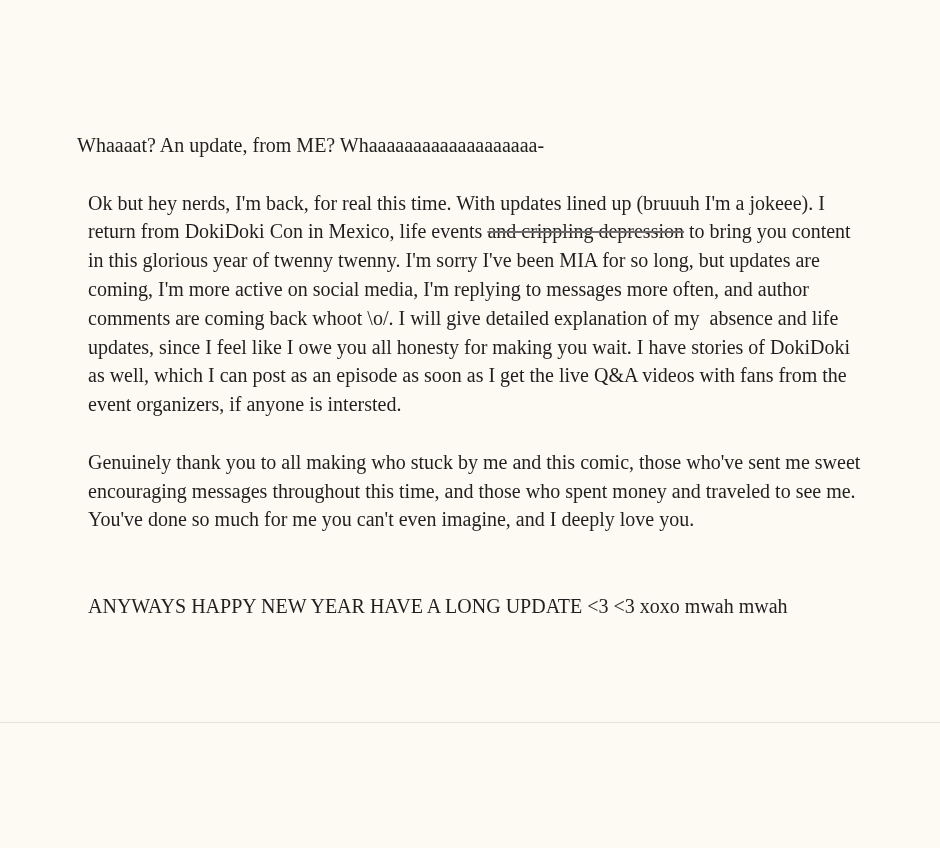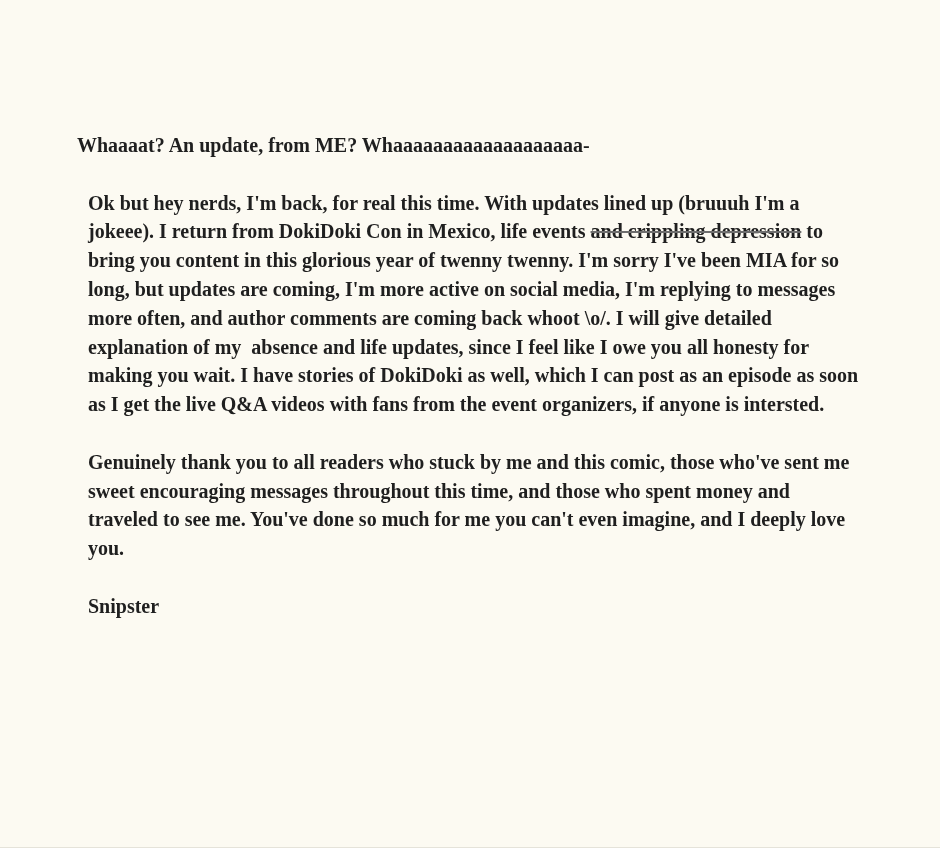--- a/index.html
+++ b/index.html
@@ -8,24 +8,23 @@
   }
   body {
     width: 940px;
     height: 848px;
     overflow: hidden;
     background: #fcfaf2;
   }
   .page {
     box-sizing: border-box;
     width: 940px;
-    height: 848px;
+    height: 723px;
     background: #fcfaf2;
     border-bottom: 1px solid #e5e3da;
-    font-weight: bold;
   }
   .note {
     box-sizing: border-box;
     padding: 131px 76px 0 77px;
     font-family: "Liberation Serif", serif;
     font-size: 20px;
     line-height: 28.8px;
     color: #1f1f1f;
   }
   .note p {
@@ -45,16 +44,16 @@
     text-decoration-thickness: 2px;
   }
 </style>
 </head>
 <body>
 
 <div class="page">
   <div class="note">
     <p>Whaaaat? An update, from ME? Whaaaaaaaaaaaaaaaaaaa-</p>
     <p><span>Ok but hey nerds, I'm back, for real this time. With updates lined up (bruuuh I'm a jokeee). I return from DokiDoki Con in Mexico, life events </span><span class="strike">and crippling depression</span><span> to bring you content in this glorious year of twenny twenny. I'm sorry I've been MIA for so long, but updates are coming, I'm more active on social media, I'm replying to messages more often, and author comments are coming back whoot \o/. I will give detailed explanation of my  absence and life updates, since I feel like I owe you all honesty for making you wait. I have stories of DokiDoki as well, which I can post as an episode as soon as I get the live Q&amp;A videos with fans from the event organizers, if anyone is intersted.</span></p>
-    <p>Genuinely thank you to all readers who stuck by me and this comic, those who've sent me sweet encouraging messages throughout this time, and those who spent money and traveled to see me. You've done so much for me you can't even imagine, and I deeply love you.</p>
-    <p>Snipster</p>
+    <p>Genuinely thank you to all making who stuck by me and this comic, those who've sent me sweet encouraging messages throughout this time, and those who spent money and traveled to see me. You've done so much for me you can't even imagine, and I deeply love you.</p>
+    <p class="gap-large">ANYWAYS HAPPY NEW YEAR HAVE A LONG UPDATE &lt;3 &lt;3 xoxo mwah mwah</p>
   </div>
 </div>
 
 </body></html>

